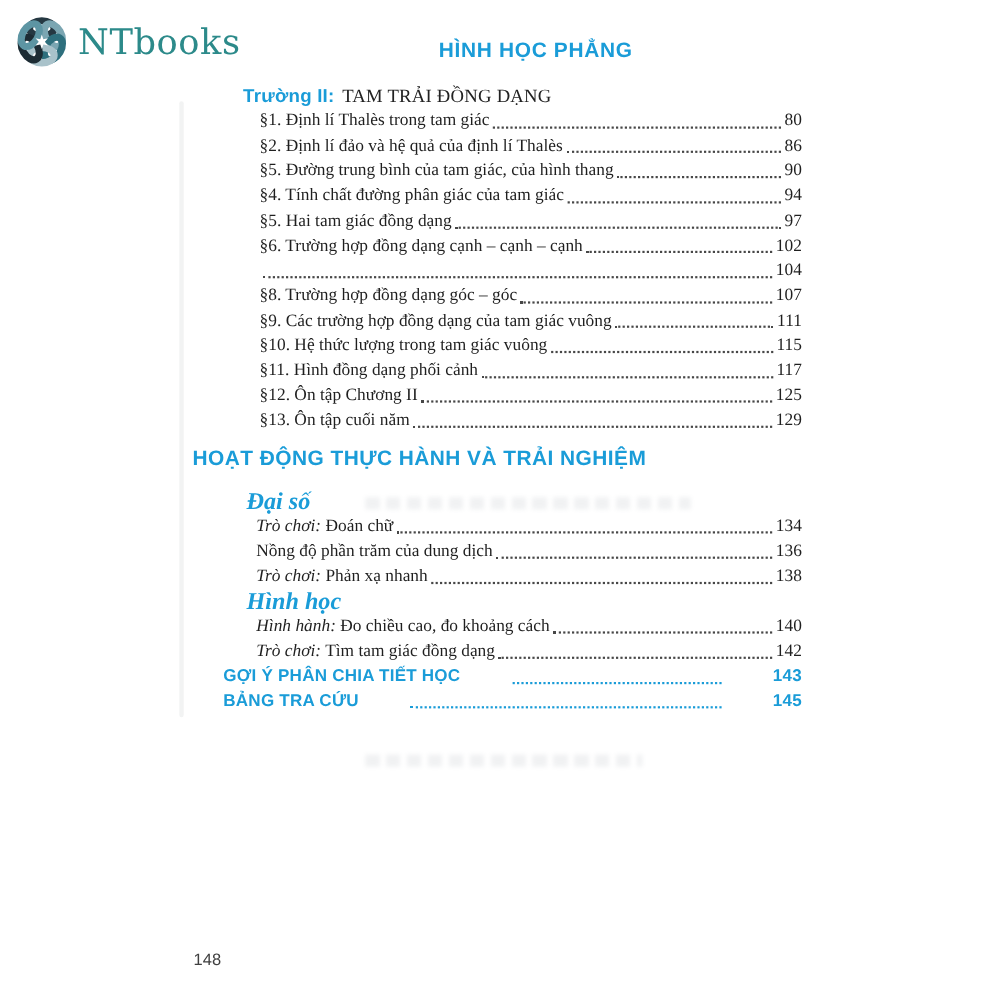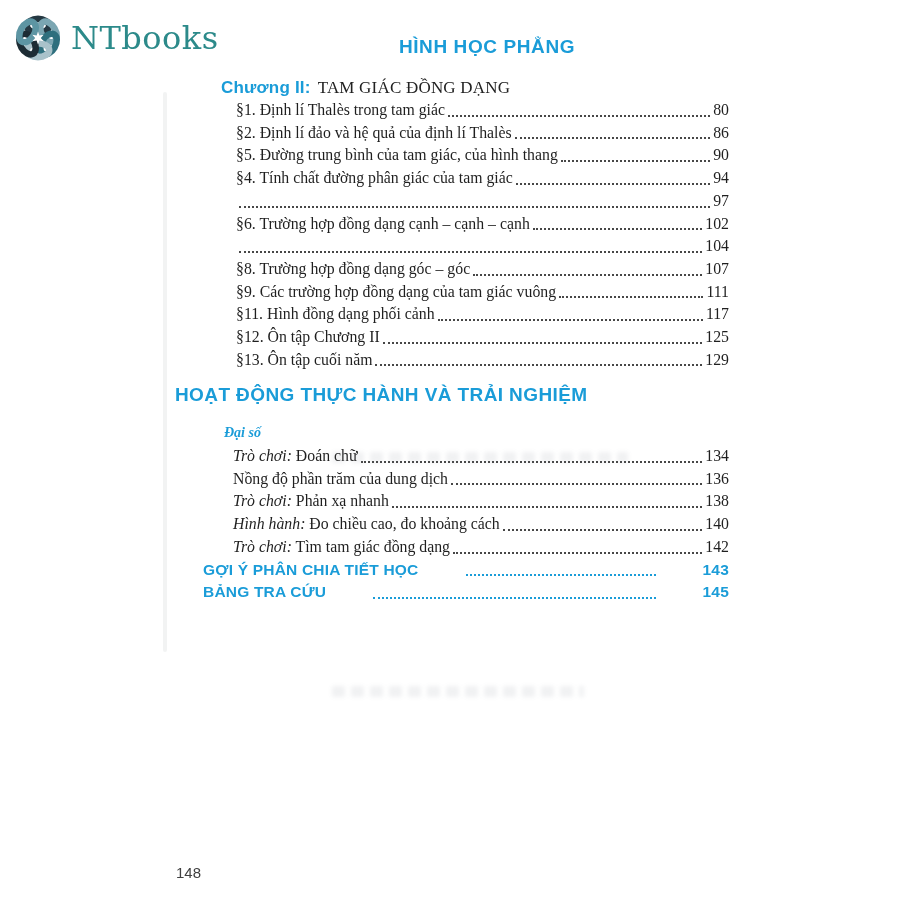--- a/index.html
+++ b/index.html
@@ -38,21 +38,21 @@
   .dots{flex:1;border-bottom:2px dotted #474747;margin:0 3px 5px 3px;min-width:18px;}
   .toc-page{white-space:nowrap;}
 
   .activities-title{
     margin:11.5px 0 0 0;text-align:left;transform:translateX(-28px);
     font-family:"Liberation Sans", sans-serif;font-weight:bold;font-size:19px;line-height:23px;
     color:var(--accent);letter-spacing:.4px;
   }
   .groups{margin-top:16.4px;}
   .group-heading{
-    font-weight:bold;font-style:italic;font-size:14px;line-height:22.7px;
+    font-weight:bold;font-style:italic;font-size:22px;line-height:22.7px;
     color:var(--accent);margin-left:21px;
   }
 
   .toc-row.link{
     font-family:"Liberation Sans", sans-serif;font-weight:bold;font-size:15.5px;
     color:var(--accent);letter-spacing:.2px;gap:44px;
   }
   .toc-row.link .dots{border-bottom-color:var(--accent);}
 
   .footer-page{
@@ -85,21 +85,21 @@
         <ellipse transform="rotate(300) translate(0,-13)" rx="12" ry="7.5" stroke="#5d95a3"></ellipse>
       </g>
       <path fill="#ffffff" d="M0,-7 L1.5,-2.6 L6.06,-3.5 L3,0 L6.06,3.5 L1.5,2.6 L0,7 L-1.5,2.6 L-6.06,3.5 L-3,0 L-6.06,-3.5 L-1.5,-2.6 Z"></path>
     </svg>
     <span class="logo-text">NTbooks</span>
   </div>
 
   <div class="content">
     <h1 class="page-title">HÌNH HỌC PHẲNG</h1>
 
-    <div class="chapter-line"><span class="chapter-label">Chương II:</span><span class="chapter-title">TAM GIÁC ĐỒNG DẠNG</span>
+    <div class="chapter-line"><span class="chapter-label">Trường II:</span><span class="chapter-title">TAM TRẢI ĐỒNG DẠNG</span>
     </div>
 
     <div class="section-list" id="section-list">
         <div class="toc-row sec">
           <span class="toc-label">§1. Định lí Thalès trong tam giác</span>
           <span class="dots"></span>
           <span class="toc-page">80</span>
         </div>
         <div class="toc-row sec">
           <span class="toc-label">§2. Định lí đảo và hệ quả của định lí Thalès</span>
@@ -110,20 +110,21 @@
           <span class="toc-label">§5. Đường trung bình của tam giác, của hình thang</span>
           <span class="dots"></span>
           <span class="toc-page">90</span>
         </div>
         <div class="toc-row sec">
           <span class="toc-label">§4. Tính chất đường phân giác của tam giác</span>
           <span class="dots"></span>
           <span class="toc-page">94</span>
         </div>
         <div class="toc-row sec">
+          <span class="toc-label">§5. Hai tam giác đồng dạng</span>
           <span class="dots"></span>
           <span class="toc-page">97</span>
         </div>
         <div class="toc-row sec">
           <span class="toc-label">§6. Trường hợp đồng dạng cạnh – cạnh – cạnh</span>
           <span class="dots"></span>
           <span class="toc-page">102</span>
         </div>
         <div class="toc-row sec">
           <span class="dots"></span>
@@ -131,20 +132,25 @@
         </div>
         <div class="toc-row sec">
           <span class="toc-label">§8. Trường hợp đồng dạng góc – góc</span>
           <span class="dots"></span>
           <span class="toc-page">107</span>
         </div>
         <div class="toc-row sec">
           <span class="toc-label">§9. Các trường hợp đồng dạng của tam giác vuông</span>
           <span class="dots"></span>
           <span class="toc-page">111</span>
+        </div>
+        <div class="toc-row sec">
+          <span class="toc-label">§10. Hệ thức lượng trong tam giác vuông</span>
+          <span class="dots"></span>
+          <span class="toc-page">115</span>
         </div>
         <div class="toc-row sec">
           <span class="toc-label">§11. Hình đồng dạng phối cảnh</span>
           <span class="dots"></span>
           <span class="toc-page">117</span>
         </div>
         <div class="toc-row sec">
           <span class="toc-label">§12. Ôn tập Chương II</span>
           <span class="dots"></span>
           <span class="toc-page">125</span>
@@ -168,20 +174,21 @@
         <div class="toc-row act">
           <span class="toc-label">Nồng độ phần trăm của dung dịch</span>
           <span class="dots"></span>
           <span class="toc-page">136</span>
         </div>
         <div class="toc-row act">
           <span class="toc-label"><i class="toc-prefix">Trò chơi:</i> Phản xạ nhanh</span>
           <span class="dots"></span>
           <span class="toc-page">138</span>
         </div>
+        <div class="group-heading">Hình học</div>
         <div class="toc-row act">
           <span class="toc-label"><i class="toc-prefix">Hình hành:</i> Đo chiều cao, đo khoảng cách</span>
           <span class="dots"></span>
           <span class="toc-page">140</span>
         </div>
         <div class="toc-row act">
           <span class="toc-label"><i class="toc-prefix">Trò chơi:</i> Tìm tam giác đồng dạng</span>
           <span class="dots"></span>
           <span class="toc-page">142</span>
         </div>

